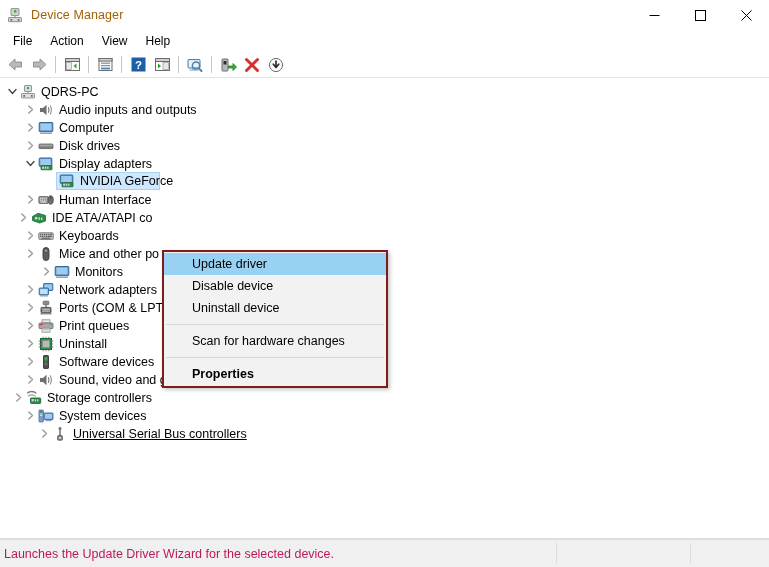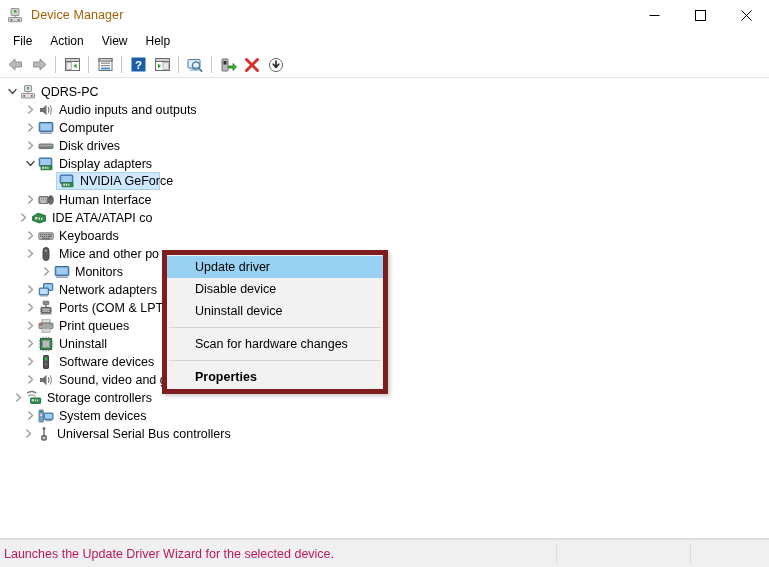--- a/index.html
+++ b/index.html
@@ -166,21 +166,21 @@
     z-index: 1;
   }
 
   
   .ctxmenu {
     position: absolute;
     left: 162px;
     top: 172px;
     width: 226px;
     background: #f2f2f2;
-    border: 5px solid #7f1d1d;
+    border: 2px solid #7f1d1d;
     box-shadow: 2px 2px 4px rgba(0,0,0,0.22);
     padding: 1px 0 1px 0;
     z-index: 50;
     box-sizing: border-box;
   }
   .ctx-item {
     height: 22px;
     display: flex;
     align-items: center;
     padding-left: 28px;
@@ -753,21 +753,21 @@
               <rect x="2" y="7" width="2.4" height="1" fill="#d9d9d9"></rect>
               <rect x="6" y="5" width="9" height="6.6" rx="0.7" fill="#5f98c8" stroke="#35679a" stroke-width="0.9"></rect>
               <rect x="6.9" y="5.9" width="7.2" height="4.8" fill="#9ecbef"></rect>
               <rect x="7.4" y="12" width="6.4" height="1.2" rx="0.4" fill="#8fa3b4"></rect>
             </svg>
           </div>
           <div class="rlabel">System devices</div>
         </div>
       </div>
 
-      <div class="row" style="padding-left:20px;">
+      <div class="row" style="padding-left:36px;text-decoration:underline;">
         <div class="inner">
           <div class="chev">
             <svg width="9" height="9" viewBox="0 0 9 9">
                 <path d="M2.8 1 L6.5 4.5 L2.8 8" fill="none" stroke="#9a9a9a" stroke-width="1.4" stroke-linecap="round" stroke-linejoin="round"></path>
               </svg>
           </div>
           <div class="ticon">
             <svg width="16" height="16" viewBox="0 0 16 16">
               <circle cx="8" cy="2.4" r="1.5" fill="#6f6f6f"></circle>
               <line x1="8" y1="3.6" x2="8" y2="10" stroke="#6f6f6f" stroke-width="1.5"></line>

